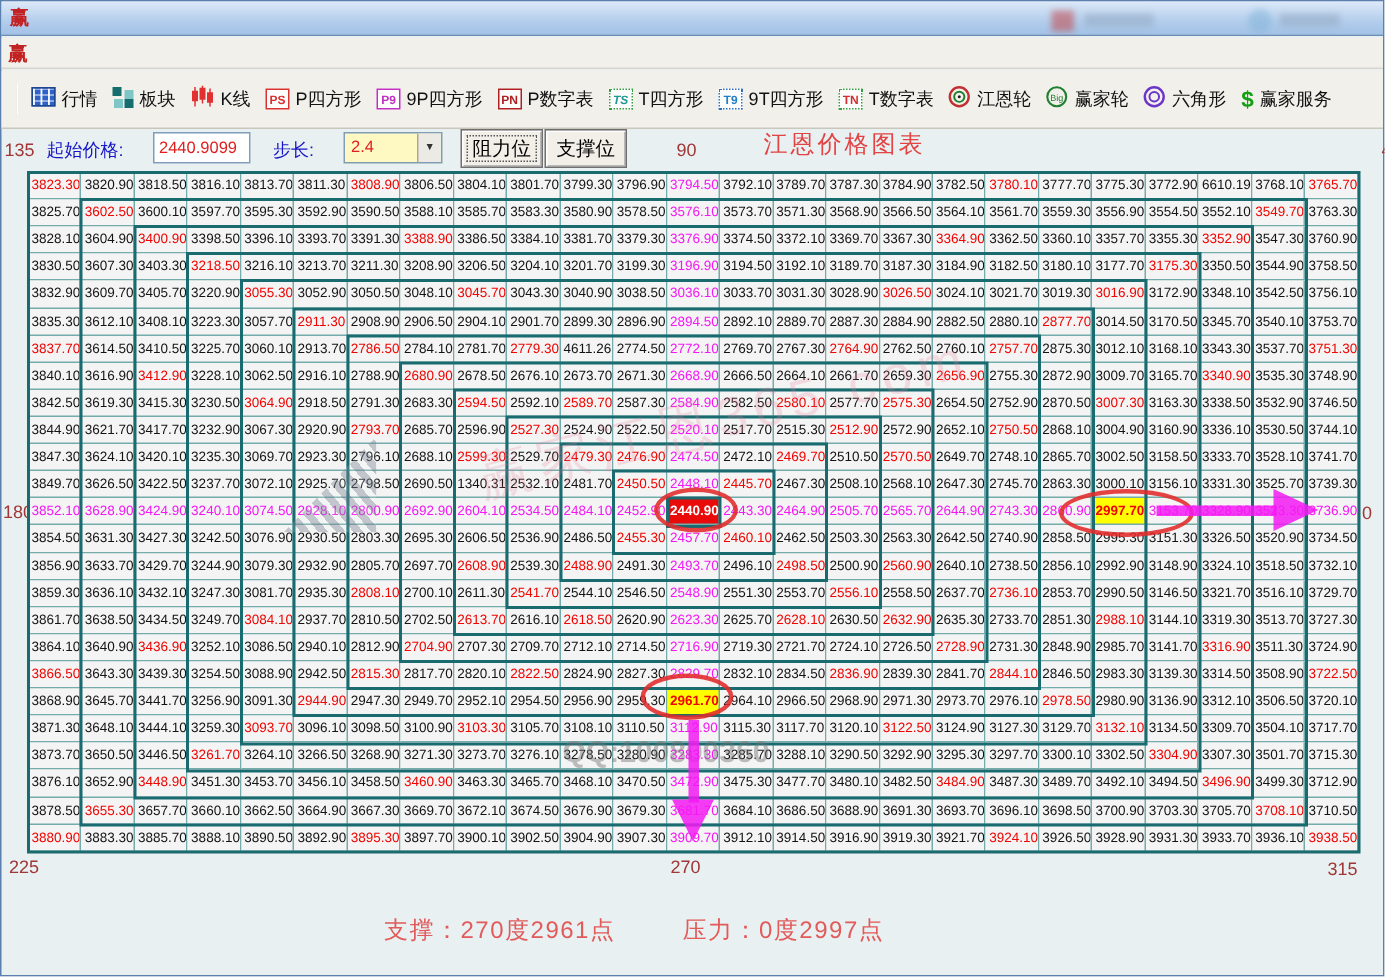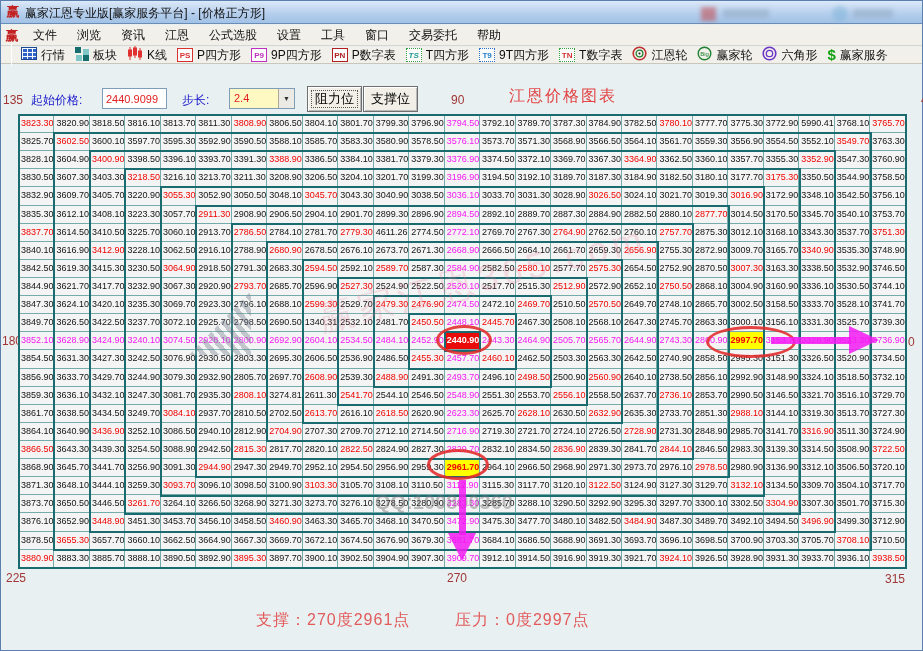--- a/index.html
+++ b/index.html
@@ -19,21 +19,21 @@
   .tb-blob-blue { left:831px; top:5px; width:16px; height:16px; background:#7FB3D8; border-radius:50%; }
   .tb-bar2 { left:852px; top:8px; width:40px; height:9px; background:#8FA6BF; }
 
   
   .menubar { position:absolute; left:0; top:24px; width:100%; height:21px; background:#F2F0EA;
     border-bottom:1px solid #D8D5CC; display:flex; align-items:center; }
   .menu-logo { width:22px; text-align:center; font:bold 13px/21px "Liberation Serif",serif; color:#C32222; }
   .menu-item { padding:0 10px; font-size:12px; color:#111; height:21px; line-height:21px; cursor:default; }
 
   
-  .toolbar { position:absolute; left:0; top:46px; width:100%; height:17px; background:#F2F0EA;
+  .toolbar { position:absolute; left:0; top:46px; width:100%; height:39px; background:#F2F0EA;
     border-bottom:1px solid #C9C6BC; display:flex; align-items:center; padding-left:6px; }
   .tool-sep { width:1px; height:22px; background:#C9C6BC; margin:0 4px; border-right:1px solid #fff; }
   .tool { display:flex; align-items:center; gap:4px; padding:0 5px; font-size:12px; color:#111; height:26px; }
   .badge { display:inline-block; width:16px; height:14px; font:bold 8px/13px "Liberation Sans",sans-serif;
     text-align:center; background:#FDFDFD; }
   .b-ps { color:#D93030; border:1px solid #D93030; }
   .b-p9 { color:#C030C0; border:1px solid #C030C0; }
   .b-pn { color:#B02020; border:1px solid #B02020; }
   .b-ts { color:#1E9890; border:1px dotted #34A040;font-style:italic; }
   .b-t9 { color:#2080C8; border:1px dotted #3070C0; }
@@ -109,30 +109,28 @@
   .f-sup { left:255px; top:609px; }
   .f-pre { left:454px; top:609px; }
 </style>
 </head>
 <body>
 
 <div class="window">
 
   <div class="titlebar">
     <span class="app-icon">赢</span>
-    <span class="title-text">赢家江恩专业版[赢家服务平台] - [价格正方形]</span>
     <span class="tb-blur tb-blob-red"></span>
     <span class="tb-blur tb-bar1"></span>
     <span class="tb-blur tb-blob-blue"></span>
     <span class="tb-blur tb-bar2"></span>
   </div>
 
   <div class="menubar">
     <span class="menu-logo">赢</span>
-    <span id="menu-items"><span class="menu-item">文件</span><span class="menu-item">浏览</span><span class="menu-item">资讯</span><span class="menu-item">江恩</span><span class="menu-item">公式选股</span><span class="menu-item">设置</span><span class="menu-item">工具</span><span class="menu-item">窗口</span><span class="menu-item">交易委托</span><span class="menu-item">帮助</span></span>
   </div>
 
   <div class="toolbar">
     <span class="tool-sep"></span>
     <span id="toolbar-items" style="display:flex;align-items:center;">
         <span class="tool">
           <span><span class="ic-table"></span></span>
           <span>行情</span>
         </span>
         <span class="tool">
@@ -242,21 +240,21 @@
         <div class="cell mag">3794.50</div>
         <div class="cell">3792.10</div>
         <div class="cell">3789.70</div>
         <div class="cell">3787.30</div>
         <div class="cell">3784.90</div>
         <div class="cell">3782.50</div>
         <div class="cell red">3780.10</div>
         <div class="cell">3777.70</div>
         <div class="cell">3775.30</div>
         <div class="cell">3772.90</div>
-        <div class="cell">5990.41</div>
+        <div class="cell">6610.19</div>
         <div class="cell">3768.10</div>
         <div class="cell red">3765.70</div>
         <div class="cell">3825.70</div>
         <div class="cell red">3602.50</div>
         <div class="cell">3600.10</div>
         <div class="cell">3597.70</div>
         <div class="cell">3595.30</div>
         <div class="cell">3592.90</div>
         <div class="cell">3590.50</div>
         <div class="cell">3588.10</div>
@@ -602,21 +600,21 @@
         <div class="cell">3324.10</div>
         <div class="cell">3518.50</div>
         <div class="cell">3732.10</div>
         <div class="cell">3859.30</div>
         <div class="cell">3636.10</div>
         <div class="cell">3432.10</div>
         <div class="cell">3247.30</div>
         <div class="cell">3081.70</div>
         <div class="cell">2935.30</div>
         <div class="cell red">2808.10</div>
-        <div class="cell">3274.81</div>
+        <div class="cell">2700.10</div>
         <div class="cell">2611.30</div>
         <div class="cell red">2541.70</div>
         <div class="cell">2544.10</div>
         <div class="cell">2546.50</div>
         <div class="cell mag">2548.90</div>
         <div class="cell">2551.30</div>
         <div class="cell">2553.70</div>
         <div class="cell red">2556.10</div>
         <div class="cell">2558.50</div>
         <div class="cell">2637.70</div>

